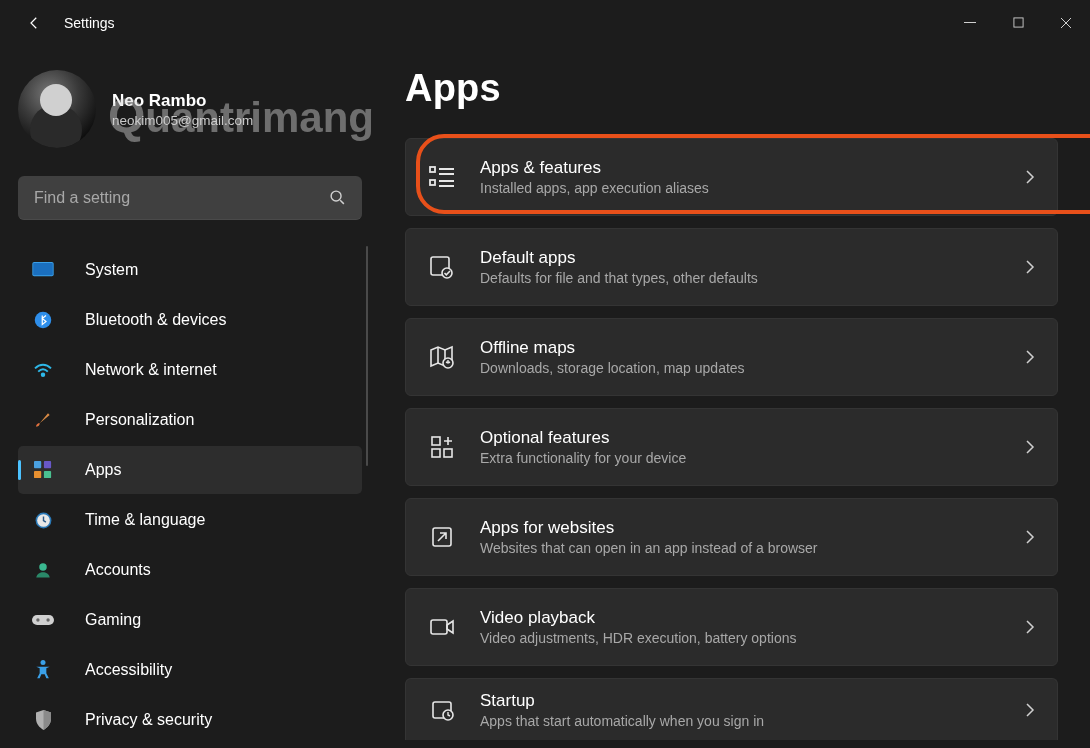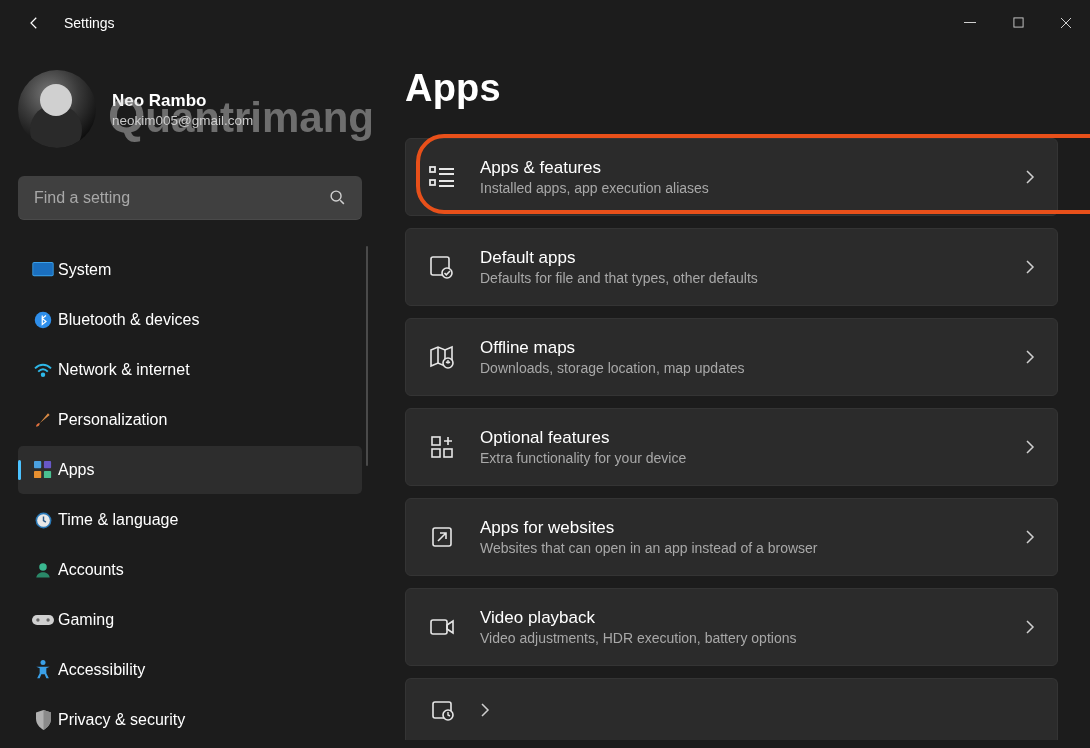--- a/index.html
+++ b/index.html
@@ -138,21 +138,21 @@
     background: #4a4a4a;
     border-radius: 2px;
   }
   .nav { list-style: none; }
   .nav-item {
     display: flex;
     align-items: center;
     height: 48px;
     border-radius: 5px;
     padding: 0 14px;
-    gap: 4px;
+    gap: 31px;
     font-size: 16px;
     color: #fff;
     cursor: default;
     margin-bottom: 2px;
     position: relative;
   }
   .nav-item.selected {
     background: #2d2d2d;
   }
   .nav-item.selected::before {
@@ -502,20 +502,24 @@
       </div>
 
       <div class="card last">
         <span class="card-icon">
           <svg width="24" height="22" viewBox="0 0 24 22" fill="none" stroke="currentColor" stroke-width="1.6">
               <rect x="3" y="3" width="18" height="16" rx="2"></rect>
               <circle cx="18" cy="16" r="5" fill="#2b2b2b"></circle>
               <path d="M18 13v3l2 1" stroke-width="1.4"></path>
             </svg>
         </span>
+        <div class="card-text">
+          <div class="card-title">Startup</div>
+          <div class="card-sub">Apps that start automatically when you sign in</div>
+        </div>
         <span class="chevron">
             <svg width="10" height="16" viewBox="0 0 10 16" fill="none" stroke="currentColor" stroke-width="1.5">
               <path d="M2 2l6 6-6 6"></path>
             </svg>
           </span>
       </div>
 
     </div>
   </div>
 </div>

